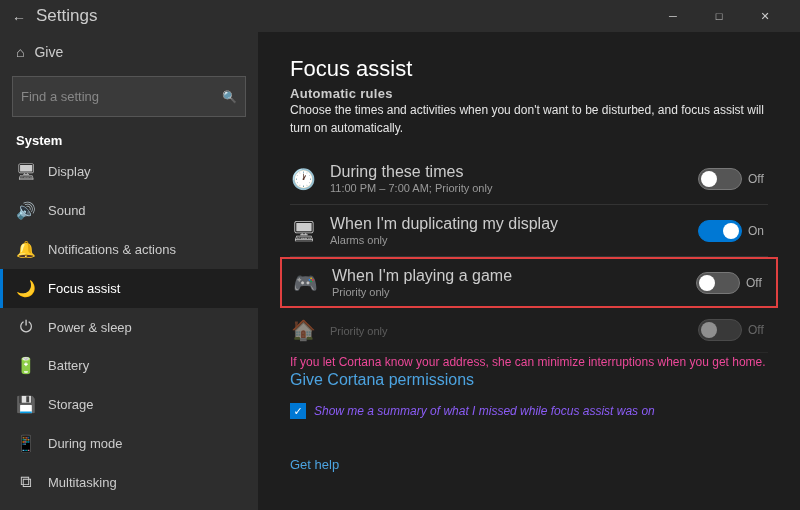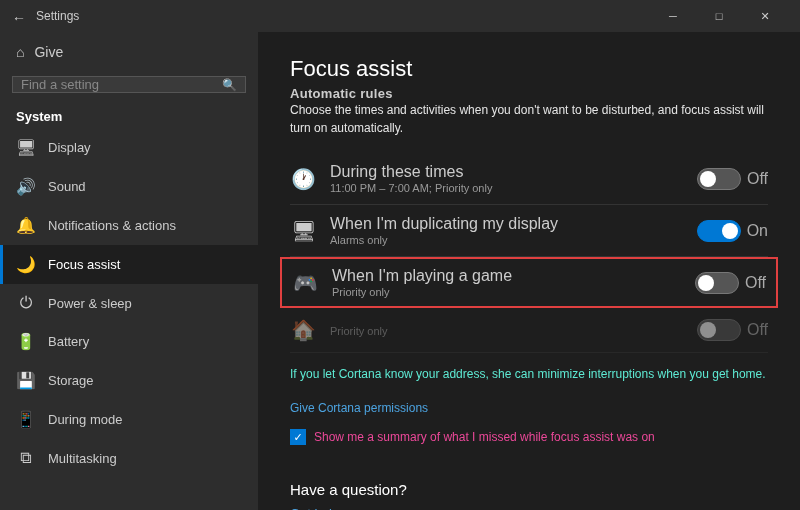--- a/index.html
+++ b/index.html
@@ -23,21 +23,21 @@
       flex-shrink: 0;
     }
     .title-bar-back {
       color: #ccc;
       font-size: 14px;
       margin-right: 10px;
       cursor: pointer;
     }
     .title-bar-title {
       color: #ccc;
-      font-size: 12px;
+      font-size: 17px;
       flex: 1;
     }
     .title-bar-controls {
       display: flex;
       gap: 0;
     }
     .title-bar-btn {
       width: 46px;
       height: 32px;
       display: flex;
@@ -76,21 +76,21 @@
       cursor: pointer;
       gap: 10px;
     }
 
     .sidebar-search {
       margin: 4px 12px 8px 12px;
       display: flex;
       align-items: center;
       background: #3a3a3a;
       border: 1px solid #555;
-      padding: 0 8px;
+      padding: 12px 8px;
     }
     .sidebar-search input {
       background: transparent;
       border: none;
       outline: none;
       color: #ccc;
       font-size: 13px;
       flex: 1;
     }
     .sidebar-search input::placeholder { color: #888; }
@@ -227,38 +227,38 @@
       position: absolute;
       width: 16px;
       height: 16px;
       border-radius: 50%;
       background: #fff;
       top: 2px;
     }
     .toggle.off .toggle-knob { left: 2px; }
     .toggle.on .toggle-knob { right: 2px; left: auto; }
     .toggle-label {
-      font-size: 16px;
+      font-size: 12px;
       color: #aaa;
       min-width: 20px;
     }
 
     
     .cortana-note {
       font-size: 12px;
-      color: #5eead4;
-      margin-top: 12px;
+      color: #ec4899;
+      margin-top: 0;
       line-height: 1.5;
     }
     .cortana-link {
       color: #4ca3e0;
       cursor: pointer;
       display: block;
-      margin-top: 18px;
-      font-size: 12px;
+      margin-top: 0;
+      font-size: 16px;
       text-decoration: none;
     }
 
     
     .checkbox-row {
       display: flex;
       align-items: center;
       gap: 8px;
       margin-top: 14px;
     }
@@ -271,21 +271,22 @@
       align-items: center;
       justify-content: center;
       flex-shrink: 0;
     }
     .checkbox-check {
       color: #fff;
       font-size: 11px;
     }
     .checkbox-label {
       font-size: 12px;
-      color: #ec4899;
+      color: #8b5cf6;
+      font-style: italic;
     }
 
     
     .question-section {
       margin-top: 20px;
       padding-top: 16px;
     }
     .question-title {
       font-size: 15px;
       font-weight: 400;
@@ -428,17 +429,16 @@
     <a class="cortana-link" href="#">Give Cortana permissions</a>
 
     <div class="checkbox-row">
       <div class="checkbox-box">
         <span class="checkbox-check">✓</span>
       </div>
       <span class="checkbox-label">Show me a summary of what I missed while focus assist was on</span>
     </div>
 
     <div class="question-section">
-      <div class="question-title">Have a question?</div>
       <a class="question-link" href="#">Get help</a>
     </div>
   </div>
 </div>
 
 </body></html>

